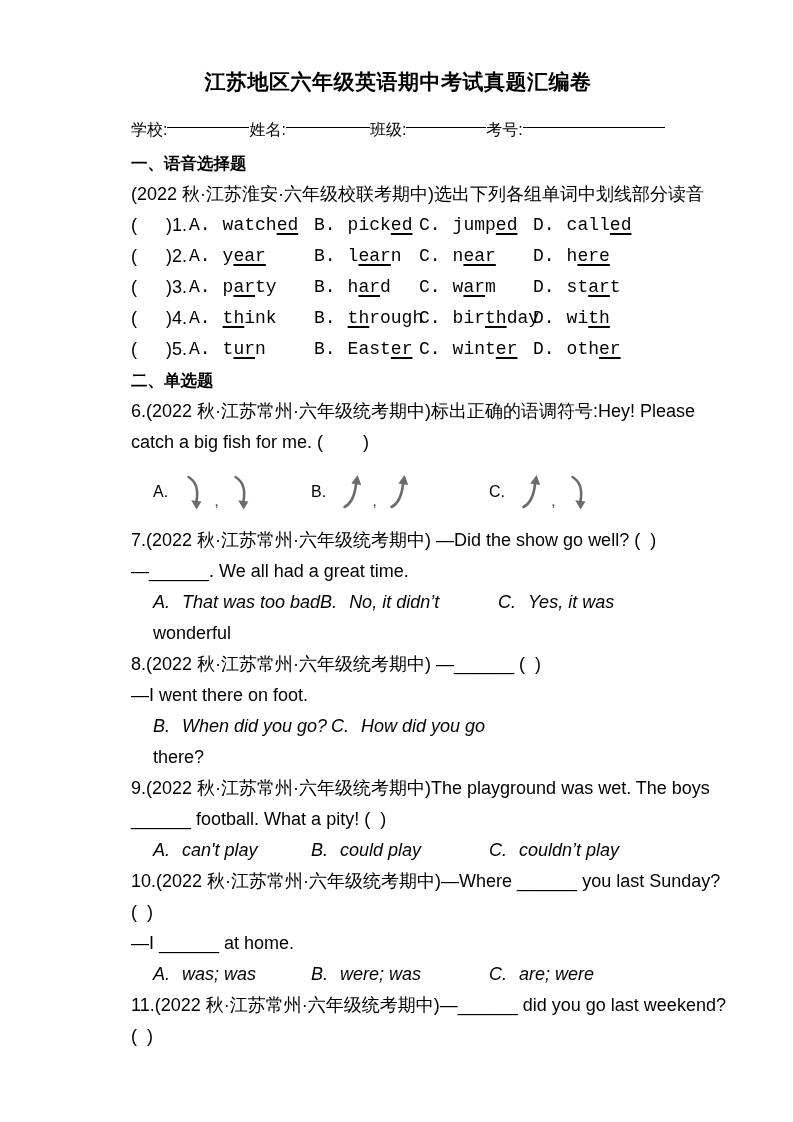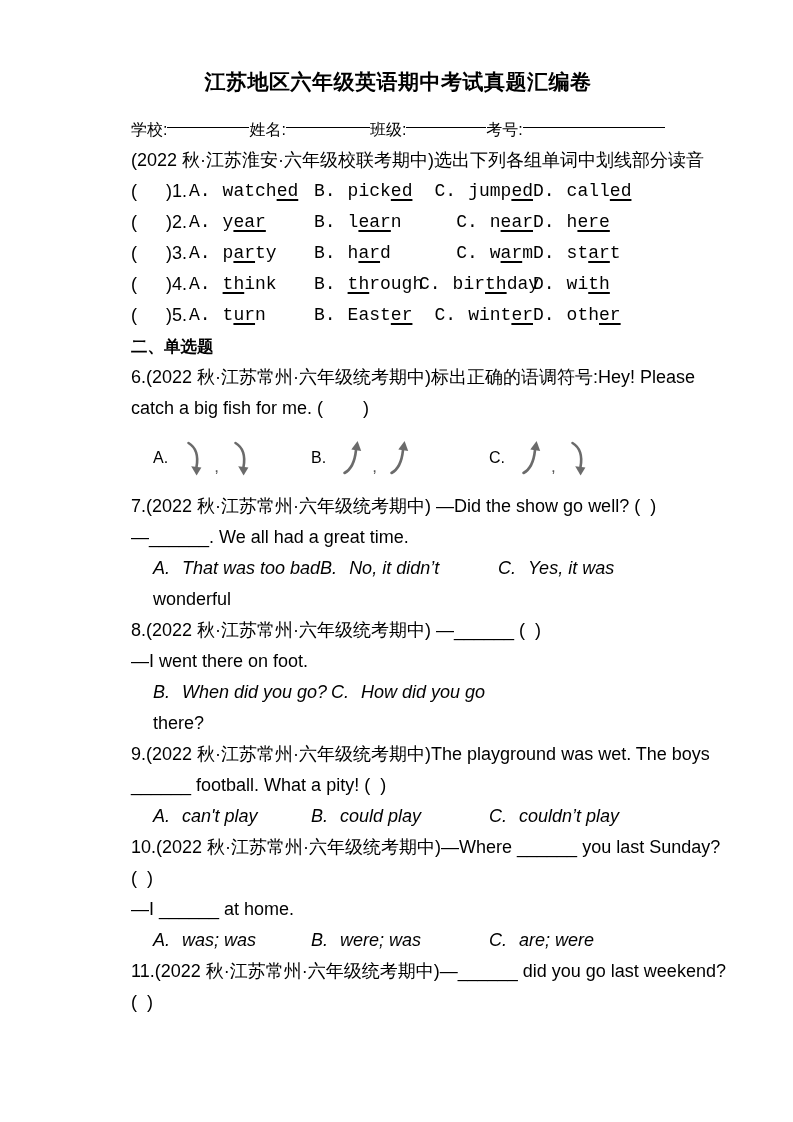--- a/index.html
+++ b/index.html
@@ -53,21 +53,21 @@
   .ln {
     height:31px; line-height:31px;
     font-size:18px;
     white-space:pre;
   }
   
   .prow { display:flex; }
   .pp { display:inline-block; width:35px; }
   .pn { display:inline-block; width:23px; }
   .pcell { display:inline-block;font-family:Liberation Mono, monospace; }
-  .pcA { width:125px; } .pcB { width:105px; } .pcC { width:114px;text-align:right; }
+  .pcA { width:125px; } .pcB { width:105px; } .pcC { width:114px; }
   .olabel { margin-right:12px; }
   .u {
     text-decoration:underline;
     text-underline-offset:3px;
     text-decoration-thickness:1.5px;
   }
   
   .orow { display:flex; padding-left:22px; }
   .m1 { min-width:158px; } .m2 { min-width:178px; }
   .mcell { display:inline-block;font-style:italic; }
@@ -97,20 +97,21 @@
 
 <div class="page">
   <div class="content">
 
     <div class="title zh">江苏地区六年级英语期中考试真题汇编卷</div>
 
     <div class="info">
       <span class="zh">学校:</span><span class="blank b1"></span><span class="zh">姓名:</span><span class="blank b2"></span><span class="zh">班级:</span><span class="blank b3"></span><span class="zh">考号:</span><span class="blank b4"></span>
     </div>
 
+    <div class="hd h1">一、语音选择题</div>
     <div class="ln zh">(2022 秋·江苏淮安·六年级校联考期中)选出下列各组单词中划线部分读音</div>
 
     <div class="ln prow en">
       <span class="pp">(</span><span class="pn">)1.</span><span class="pcell pcA"><span class="olabel">A.</span><span><span>watch</span><span class="u">ed</span><span></span></span></span><span class="pcell pcB"><span class="olabel">B.</span><span><span>pick</span><span class="u">ed</span><span></span></span></span><span class="pcell pcC"><span class="olabel">C.</span><span><span>jump</span><span class="u">ed</span><span></span></span></span><span class="pcell"><span class="olabel">D.</span><span><span>call</span><span class="u">ed</span><span></span></span></span>
     </div>
     <div class="ln prow en">
       <span class="pp">(</span><span class="pn">)2.</span><span class="pcell pcA"><span class="olabel">A.</span><span><span>y</span><span class="u">ear</span><span></span></span></span><span class="pcell pcB"><span class="olabel">B.</span><span><span>l</span><span class="u">ear</span><span>n</span></span></span><span class="pcell pcC"><span class="olabel">C.</span><span><span>n</span><span class="u">ear</span><span></span></span></span><span class="pcell"><span class="olabel">D.</span><span><span>h</span><span class="u">ere</span><span></span></span></span>
     </div>
     <div class="ln prow en">
       <span class="pp">(</span><span class="pn">)3.</span><span class="pcell pcA"><span class="olabel">A.</span><span><span>p</span><span class="u">ar</span><span>ty</span></span></span><span class="pcell pcB"><span class="olabel">B.</span><span><span>h</span><span class="u">ar</span><span>d</span></span></span><span class="pcell pcC"><span class="olabel">C.</span><span><span>w</span><span class="u">ar</span><span>m</span></span></span><span class="pcell"><span class="olabel">D.</span><span><span>st</span><span class="u">ar</span><span>t</span></span></span>

